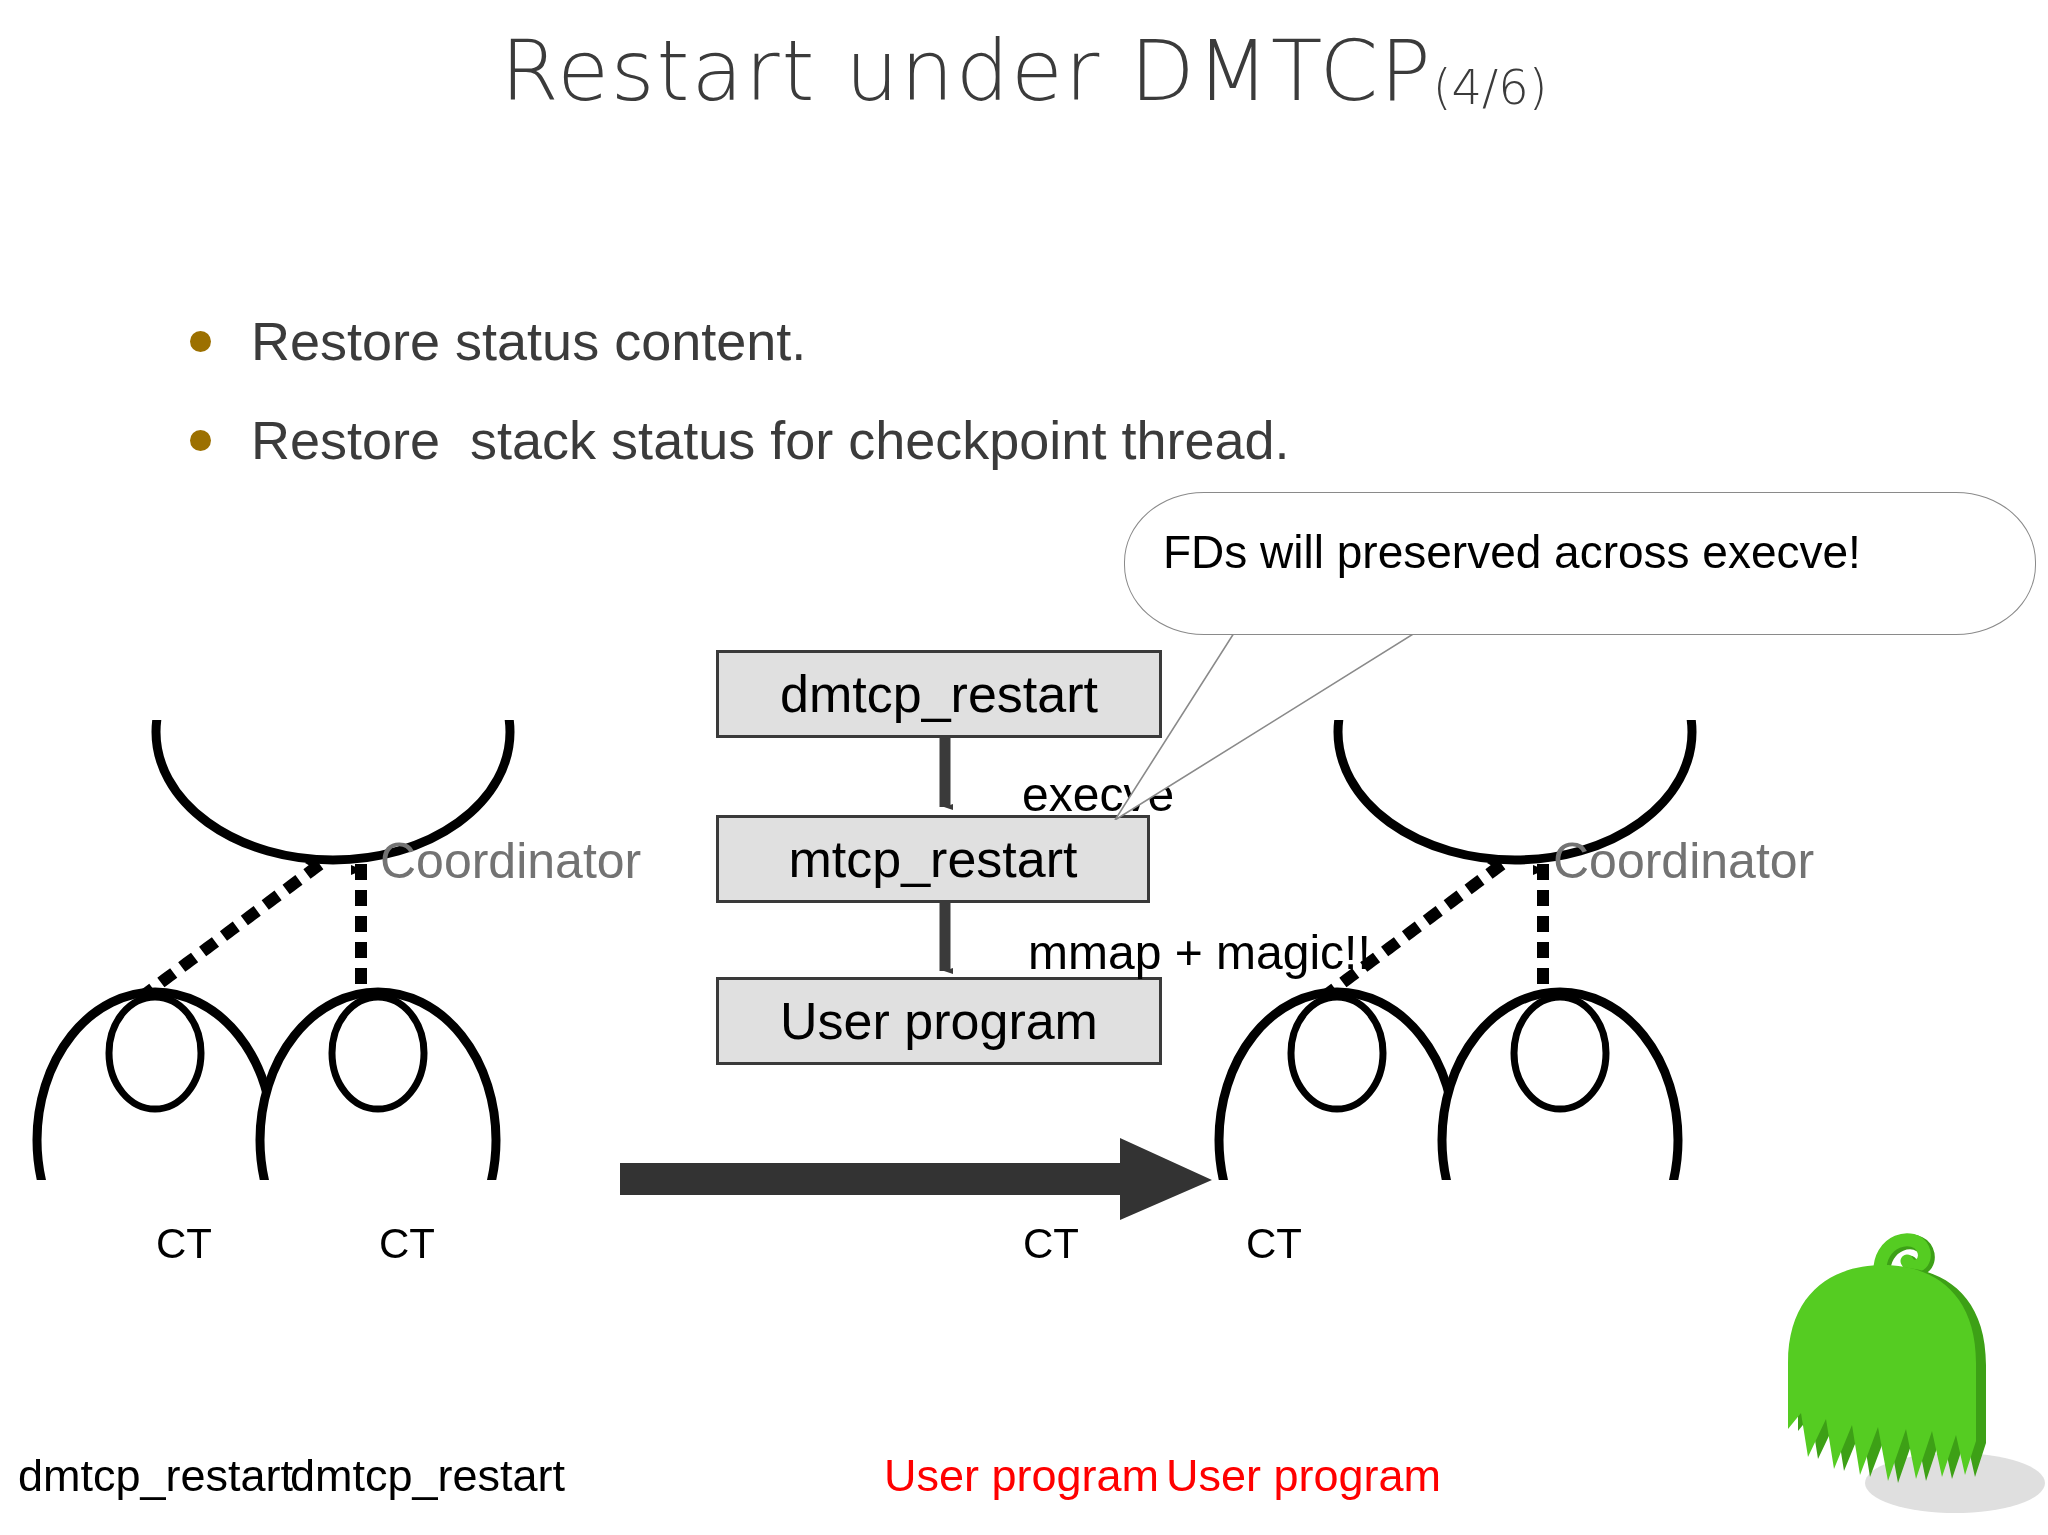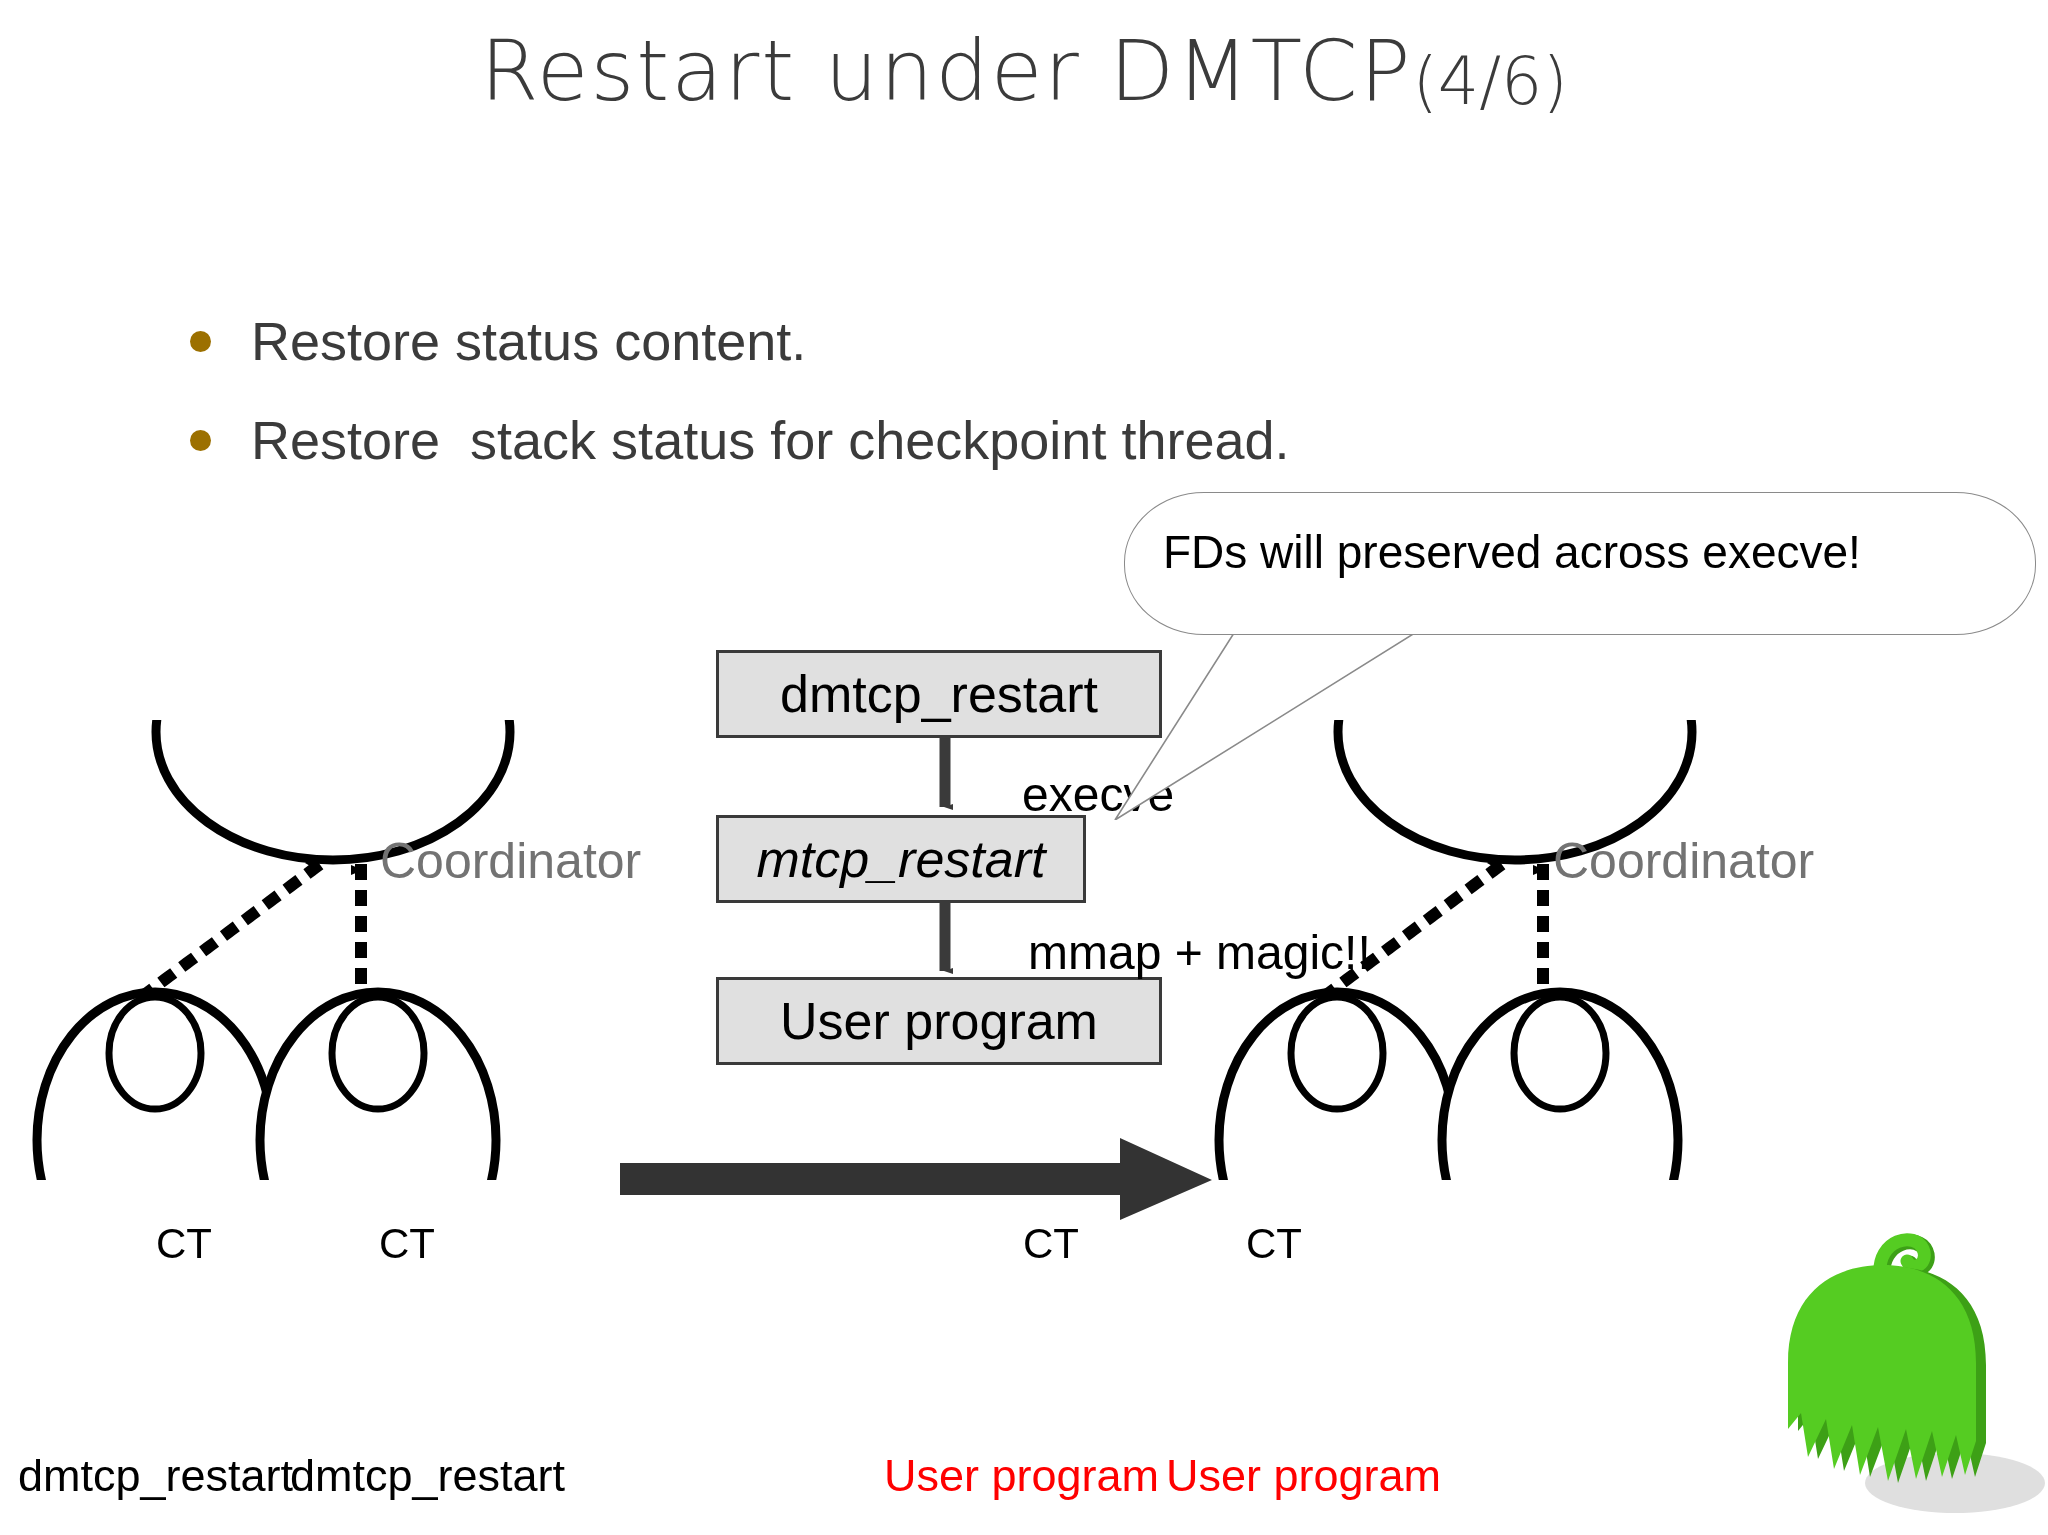--- a/index.html
+++ b/index.html
@@ -28,21 +28,21 @@
     font-family: "DejaVu Sans", sans-serif;
     font-weight: 300;
     font-size: 84px;
     letter-spacing: 2px;
     white-space: nowrap;
   }
   #slide-title .title-main {
     font-size: 84px;
   }
   #slide-title .title-sub {
-    font-size: 65px;
+    font-size: 48px;
     letter-spacing: 0px;
     vertical-align: baseline;
     position: relative;
     top: 4px;
   }
 
   
   .bullet-row {
     position: absolute;
     left: 190px;
@@ -110,21 +110,21 @@
     display: flex;
     align-items: center;
     justify-content: center;
     color: #000000;
     font-size: 52px;
     font-family: "Liberation Sans", sans-serif;
     white-space: nowrap;
     z-index: 4;
   }
   #box-dmtcp-restart { left: 716px; top: 650px; width: 446px; height: 88px; }
-  #box-mtcp-restart  { left: 716px; top: 815px; width: 370px; height: 88px; font-style: italic; }
+  #box-mtcp-restart  { left: 716px; top: 815px; width: 434px; height: 88px; }
   #box-user-program  { left: 716px; top: 977px; width: 446px; height: 88px; }
 
   .flow-label {
     position: absolute;
     font-size: 48px;
     color: #000000;
     white-space: nowrap;
     font-family: "Liberation Sans", sans-serif;
     z-index: 4;
   }

